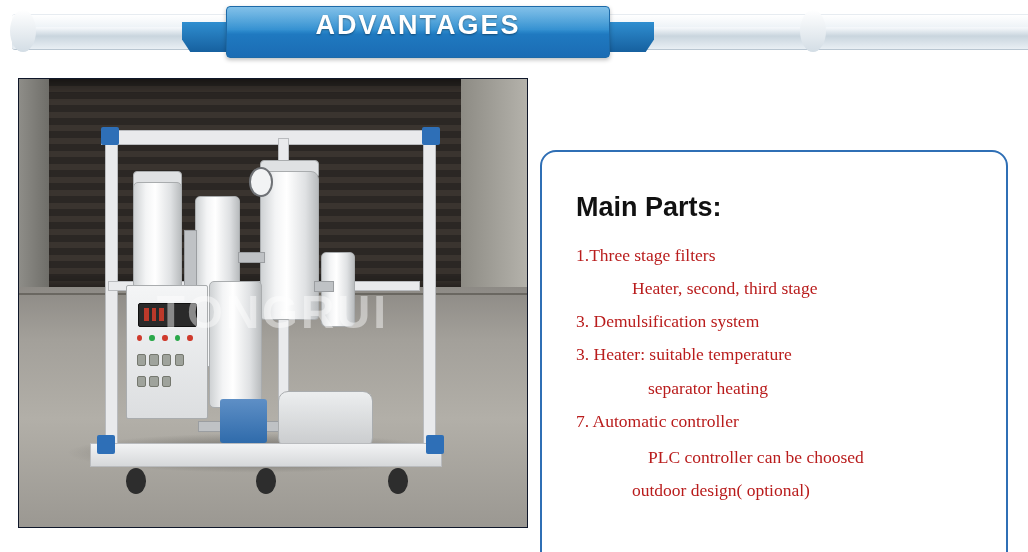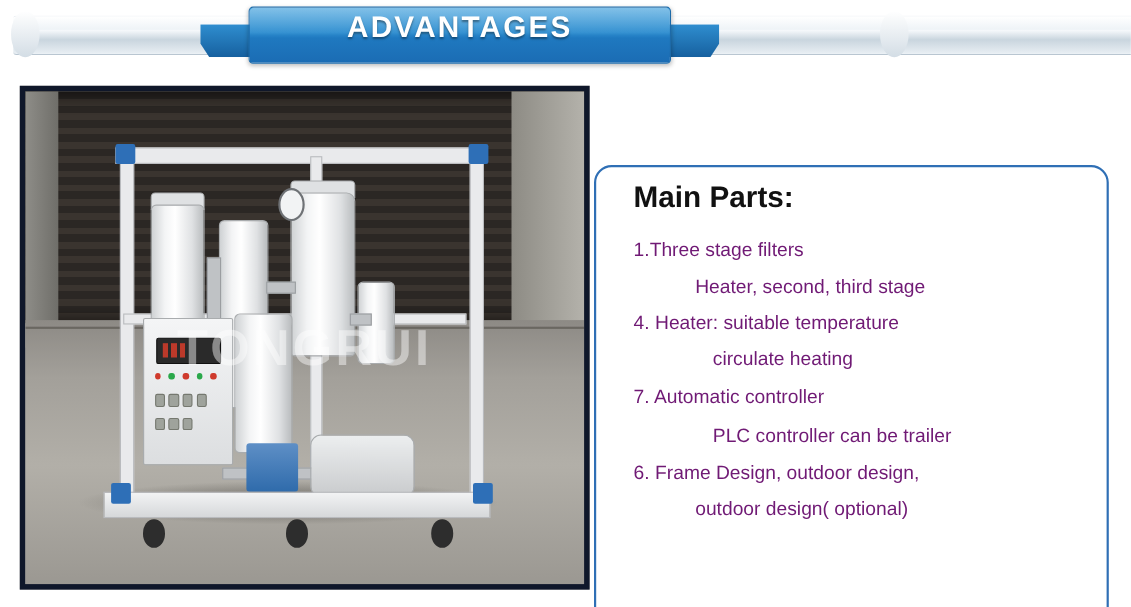--- a/index.html
+++ b/index.html
@@ -67,21 +67,21 @@
   }
 
   
   .content{
     position:absolute;left:0;top:70px;width:1028px;height:482px;
   }
 
   
   .photo-frame{
     position:absolute;left:18px;top:8px;width:508px;height:448px;
-    border:5px solid #0f172a;
+    border:1px solid #0f172a;
     background:#9b9b97;
     overflow:hidden;
   }
   .photo{position:absolute;left:0;top:0;width:100%;height:100%;}
 
   
   .ph-door{
     position:absolute;left:0;top:0;width:100%;height:47%;
     background:
       repeating-linear-gradient(to bottom,#2b2724 0px,#2b2724 7px,#3a342f 7px,#3a342f 13px);
@@ -179,26 +179,26 @@
     text-align:center;font-size:46px;font-weight:bold;color:rgba(255,255,255,.45);
     letter-spacing:3px;
   }
 
   
   .card{
     position:absolute;left:540px;top:80px;width:468px;height:452px;
     border:2px solid #2f6fb5;border-radius:16px;background:#ffffff;
     box-sizing:border-box;
   }
-  .card-inner{padding:12px 24px 0 34px;}
+  .card-inner{padding:40px 24px 0 34px;}
   .card-title{
     font-size:27px;font-weight:bold;color:#111;margin:0 0 22px 0;
   }
   .line{
-    font-size:17.5px;color:#701a75;margin:0 0 13px 0;line-height:1.15;
+    font-size:17.5px;color:#b91c1c;margin:0 0 13px 0;line-height:1.15;font-family:Liberation Serif, serif;
   }
   .line.indent{padding-left:56px;}
   .line.indent2{padding-left:72px;}
   .line.gap{margin-top:16px;}
 </style>
 </head>
 <body>
 
 <div class="header">
   <div class="ribbon-bar"></div>
@@ -277,22 +277,22 @@
       <div class="watermark">TONGRUI</div>
     </div>
   </div>
 
   <div class="card">
     <div class="card-inner">
       <div class="card-title">Main Parts:</div>
 
       <div class="line">1.Three stage filters</div>
       <div class="line indent">Heater, second, third stage</div>
-      <div class="line">4. Heater: suitable temperature</div>
-      <div class="line indent2">circulate heating</div>
+      <div class="line">3. Demulsification system</div>
+      <div class="line">3. Heater: suitable temperature</div>
+      <div class="line indent2">separator heating</div>
       <div class="line">7. Automatic controller</div>
-      <div class="line indent2 gap">PLC controller can be trailer</div>
-      <div class="line">6. Frame Design, outdoor design,</div>
+      <div class="line indent2 gap">PLC controller can be choosed</div>
       <div class="line indent">outdoor design( optional)</div>
     </div>
   </div>
 
 </div>
 
 </body></html>

